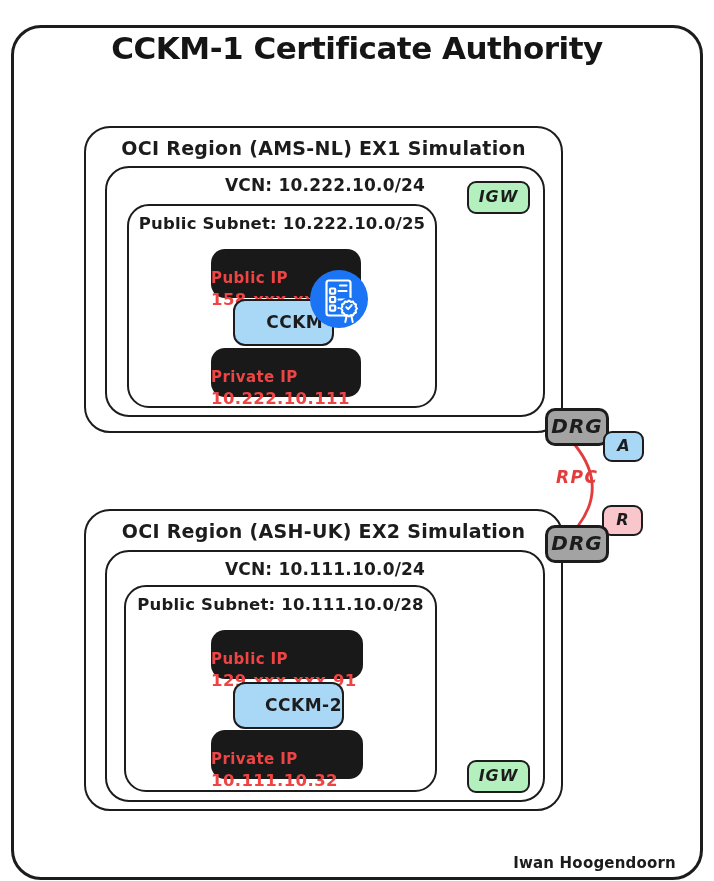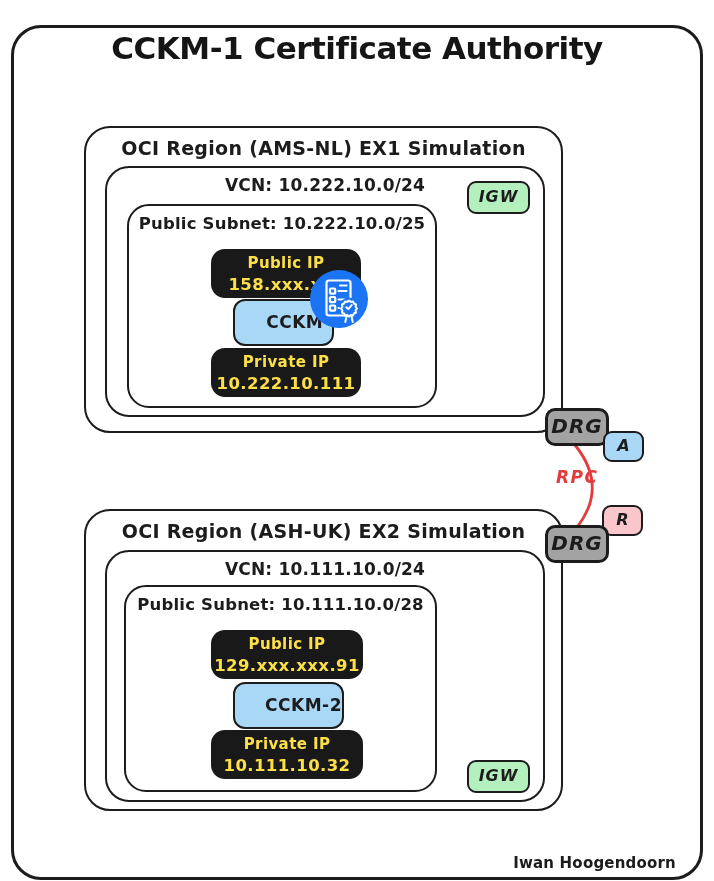--- a/index.html
+++ b/index.html
@@ -48,22 +48,22 @@
     position:absolute; border:2.5px solid #1c1c1c; border-radius:22px; background:#fff;
   }
   #subnet1 { left:20px; top:36px; width:310px; height:204px; }
   #subnet2 { left:17px; top:33px; width:313px; height:207px; }
   .subnet-label {
     position:absolute; top:8px; left:0; width:100%; text-align:center;
     font-size:16.5px; font-weight:600; letter-spacing:0.2px;
   }
 
   .ipbox {
-    position:absolute; background:#191919; color:#fde047; border-radius:14px;
-    text-align:center; padding-top:3px;
+    position:absolute; background:#191919; color:#ef4444; border-radius:14px;
+    text-align:left; padding-top:18px;
   }
   .ipbox .l1 { font-size:15px; font-weight:700; line-height:22px; letter-spacing:0.4px; }
   .ipbox .l2 { font-size:16.5px; font-weight:700; line-height:21px; letter-spacing:0.4px; }
   #pub1  { left:82px; top:43px;  width:150px; height:49px; }
   #priv1 { left:82px; top:142px; width:150px; height:49px; }
   #pub2  { left:85px; top:43px;  width:152px; height:49px; }
   #priv2 { left:85px; top:143px; width:152px; height:49px; }
 
   .instance {
     position:absolute; background:#a9d7f6; border:2.5px solid #1c1c1c; border-radius:12px;

